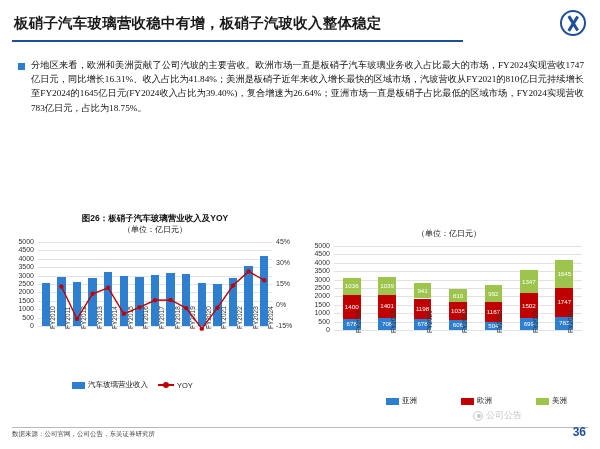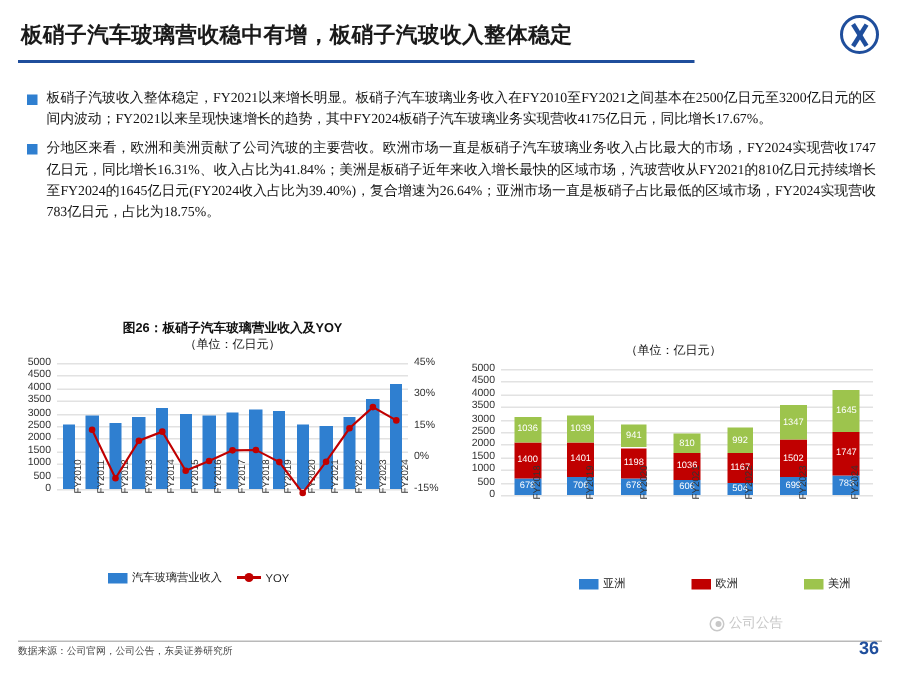--- a/index.html
+++ b/index.html
@@ -134,24 +134,20 @@
 
 <div class="header">
   <div class="title">板硝子汽车玻璃营收稳中有增，板硝子汽玻收入整体稳定</div>
   <div class="title-underline"></div>
   <div class="logo-wrap">
     <div class="logo-mark"></div>
   </div>
 </div>
 
 <div class="bullets">
-  <div class="bullet">
-    <div class="bullet-dot"></div>
-    <div class="bullet-text">板硝子汽玻收入整体稳定，FY2021以来增长明显。板硝子汽车玻璃业务收入在FY2010至FY2021之间基本在2500亿日元至3200亿日元的区间内波动；FY2021以来呈现快速增长的趋势，其中FY2024板硝子汽车玻璃业务实现营收4175亿日元，同比增长17.67%。</div>
-  </div>
   <div class="bullet">
     <div class="bullet-dot"></div>
     <div class="bullet-text">分地区来看，欧洲和美洲贡献了公司汽玻的主要营收。欧洲市场一直是板硝子汽车玻璃业务收入占比最大的市场，FY2024实现营收1747亿日元，同比增长16.31%、收入占比为41.84%；美洲是板硝子近年来收入增长最快的区域市场，汽玻营收从FY2021的810亿日元持续增长至FY2024的1645亿日元(FY2024收入占比为39.40%)，复合增速为26.64%；亚洲市场一直是板硝子占比最低的区域市场，FY2024实现营收783亿日元，占比为18.75%。</div>
   </div>
 </div>
 
 <div class="panel" id="panel-left">
   <div class="panel-title">图26：板硝子汽车玻璃营业收入及YOY</div>
   <div class="panel-unit">（单位：亿日元）</div>
   <div class="plot" id="plot-left" style="height:128px;margin-top:3px;">
@@ -345,21 +341,21 @@
         </div>
         <div class="seg" style="bottom:13.154399999999999px;height:29.3496px;background:#c00000;">
           <span class="seg-val" style="top:10.6748px;color:#fff;">1747</span>
         </div>
         <div class="seg" style="bottom:42.504px;height:27.636000000000003px;background:#9dc44d;">
           <span class="seg-val" style="top:9.818000000000001px;color:#fff;">1645</span>
         </div>
       </div>
       <div class="xlabel" style="left:259.2857142857143px;top:91px;">FY2024</div>
     </div>
-  <div class="legend" id="legend-right" style="left:78px; top:156px;gap:44px;">
+  <div class="legend" id="legend-right" style="left:78px; top:168px;gap:44px;">
       <div class="legend-item">
         <span class="legend-swatch" style="background:#2f7fd0;"></span>
         <span>亚洲</span>
       </div>
       <div class="legend-item">
         <span class="legend-swatch" style="background:#c00000;"></span>
         <span>欧洲</span>
       </div>
       <div class="legend-item">
         <span class="legend-swatch" style="background:#9dc44d;"></span>

